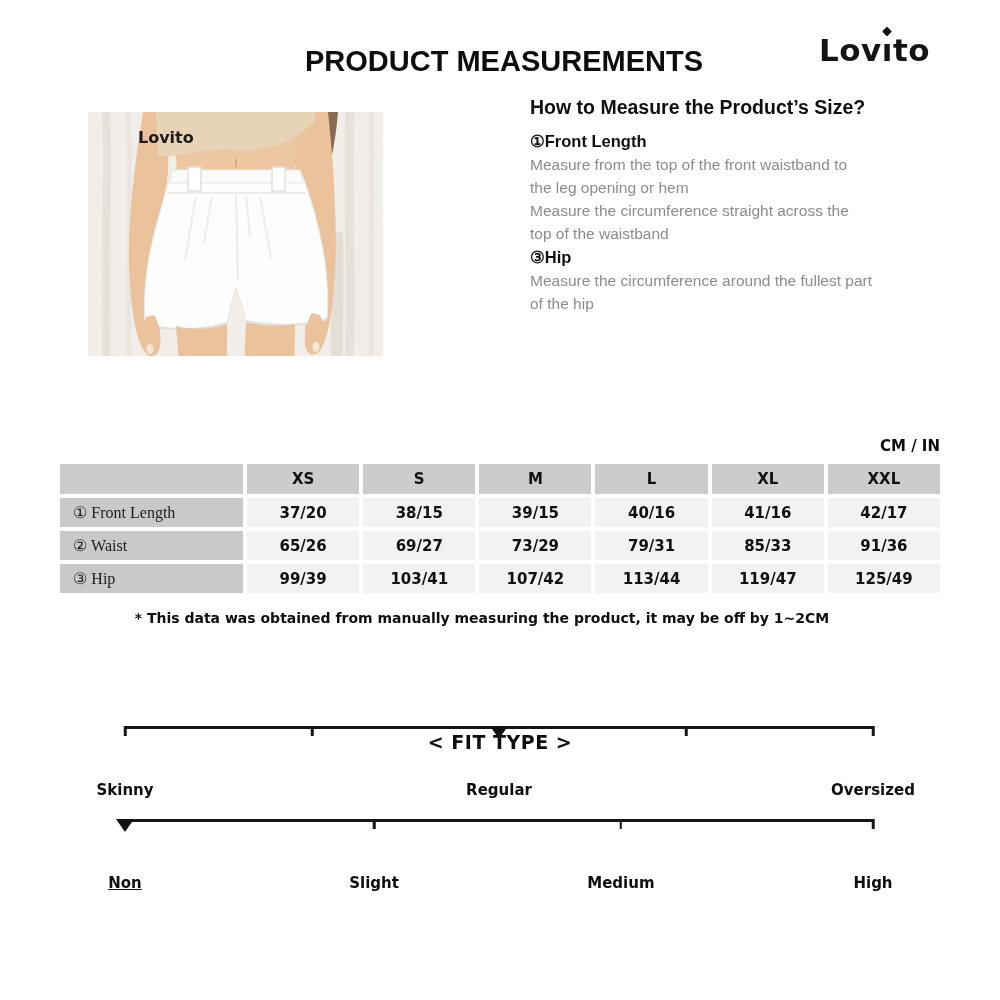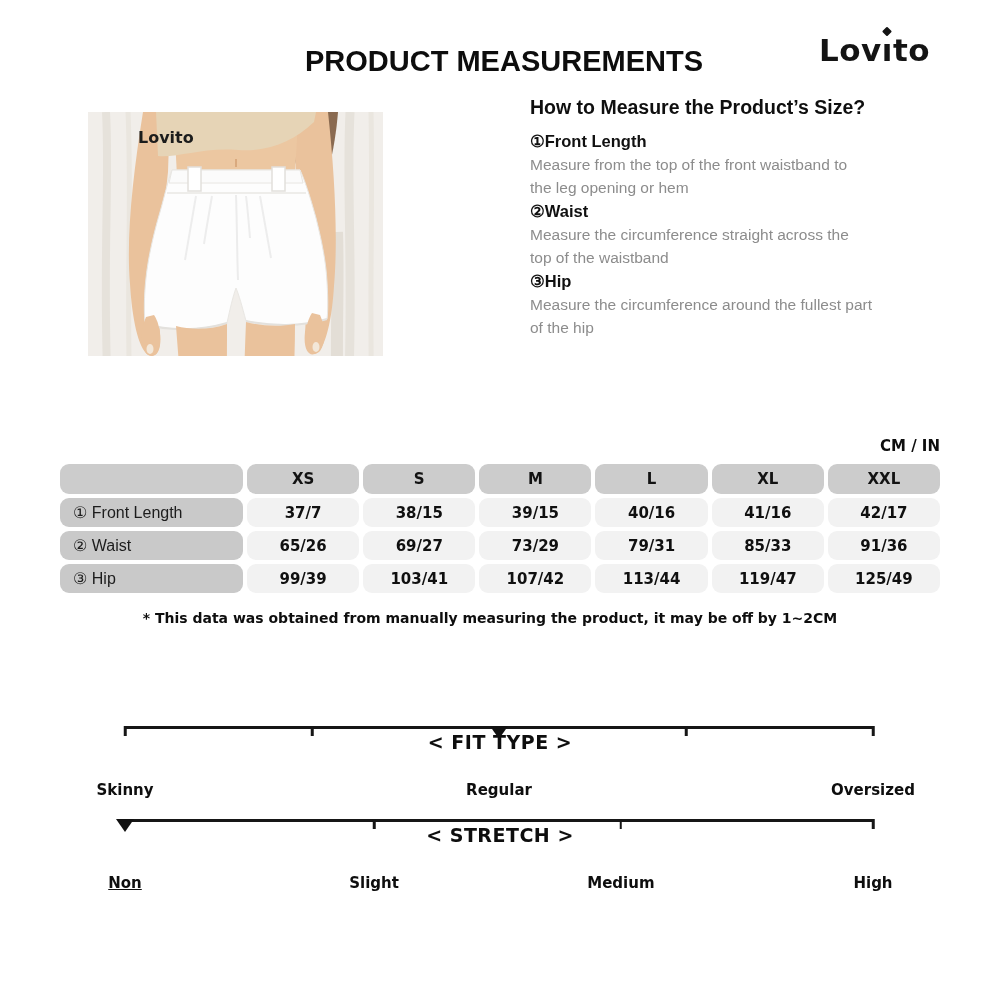--- a/index.html
+++ b/index.html
@@ -48,31 +48,31 @@
   
   .unit-label{
     position:absolute;top:437px;right:60px;
     font-family:"DejaVu Sans",sans-serif;font-weight:700;font-size:15px;color:#0e0e0e;
   }
   .size-table{
     position:absolute;left:60px;top:464px;width:880px;
     display:grid;grid-template-columns:183px repeat(6,1fr);
     grid-template-rows:30px 29px 29px 29px;gap:4px;
   }
-  .cell{display:flex;align-items:center;justify-content:center;border-radius:9px;}
+  .cell{display:flex;align-items:center;justify-content:center;}
   .cell.th{background:#cccccc;font-family:"DejaVu Sans",sans-serif;font-weight:700;font-size:15px;color:#121212;}
   .cell.corner{background:#cccccc;}
   .cell.rowlabel{
     background:#c9c9c9;justify-content:flex-start;padding-left:13px;
-    font-family:Liberation Sans, sans-serif;font-weight:400;font-size:16px;color:#1c1c1c;
+    font-family:Liberation Serif, serif;font-weight:400;font-size:16px;color:#1c1c1c;
   }
   .cell.val{background:#f2f2f2;font-family:"DejaVu Sans",sans-serif;font-weight:700;font-size:15px;color:#101010;}
 
   .table-note{
-    position:absolute;top:610px;left:8px;width:964px;text-align:center;
+    position:absolute;top:610px;left:0;width:964px;text-align:center;
     font-family:"DejaVu Sans",sans-serif;font-weight:700;font-size:14px;color:#0e0e0e;
   }
 
   
   .scale{position:absolute;left:0;width:1000px;height:90px;}
   .scale-title{
     text-align:center;font-family:"DejaVu Sans",sans-serif;font-weight:700;
     font-size:19px;color:#0e0e0e;letter-spacing:0.5px;line-height:24px;margin-top:42px;
   }
   .scale-track{position:absolute;left:125px;top:38px;width:748px;height:2.5px;background:#161616;}
@@ -143,21 +143,20 @@
 
 <div class="howto">
   <div class="howto-heading">How to Measure the Product’s Size?</div>
   <div id="howto-items">
       <div class="howto-item">
         <div class="howto-label">①Front Length</div>
         <div class="howto-desc">Measure from the top of the front waistband to
 the leg opening or hem</div>
       </div>
       <div class="howto-item">
-        <div class="howto-label">②Waist</div>
         <div class="howto-desc">Measure the circumference straight across the
 top of the waistband</div>
       </div>
       <div class="howto-item">
         <div class="howto-label">③Hip</div>
         <div class="howto-desc">Measure the circumference around the fullest part
 of the hip</div>
       </div>
     </div>
 </div>
@@ -166,21 +165,21 @@
 
 <div class="size-table" id="size-table">
     <div class="cell corner"></div>
     <div class="cell th">XS</div>
     <div class="cell th">S</div>
     <div class="cell th">M</div>
     <div class="cell th">L</div>
     <div class="cell th">XL</div>
     <div class="cell th">XXL</div>
     <div class="cell rowlabel">① Front Length</div>
-    <div class="cell val">37/7</div>
+    <div class="cell val">37/20</div>
     <div class="cell val">38/15</div>
     <div class="cell val">39/15</div>
     <div class="cell val">40/16</div>
     <div class="cell val">41/16</div>
     <div class="cell val">42/17</div>
     <div class="cell rowlabel">② Waist</div>
     <div class="cell val">65/26</div>
     <div class="cell val">69/27</div>
     <div class="cell val">73/29</div>
     <div class="cell val">79/31</div>
@@ -207,21 +206,20 @@
         <div class="tick" style="left: 100%;"></div>
         <div class="marker" style="left: 50%;"></div>
       </div>
       <div class="scale-labels">
         <div class="scale-label" style="left: 0%;">Skinny</div>
         <div class="scale-label" style="left: 50%;">Regular</div>
         <div class="scale-label" style="left: 100%;">Oversized</div>
       </div>
     </div>
     <div class="scale" style="top: 781px;">
-      <div class="scale-title">&lt; STRETCH &gt;</div>
       <div class="scale-track">
         <div class="tick" style="left: 0%;"></div>
         <div class="tick" style="left: 33.3%;"></div>
         <div class="tick" style="left: 66.3%;"></div>
         <div class="tick" style="left: 100%;"></div>
         <div class="marker" style="left: 0%;"></div>
       </div>
       <div class="scale-labels">
         <div class="scale-label" style="left: 0%; text-decoration: underline;">Non</div>
         <div class="scale-label" style="left: 33.3%;">Slight</div>

